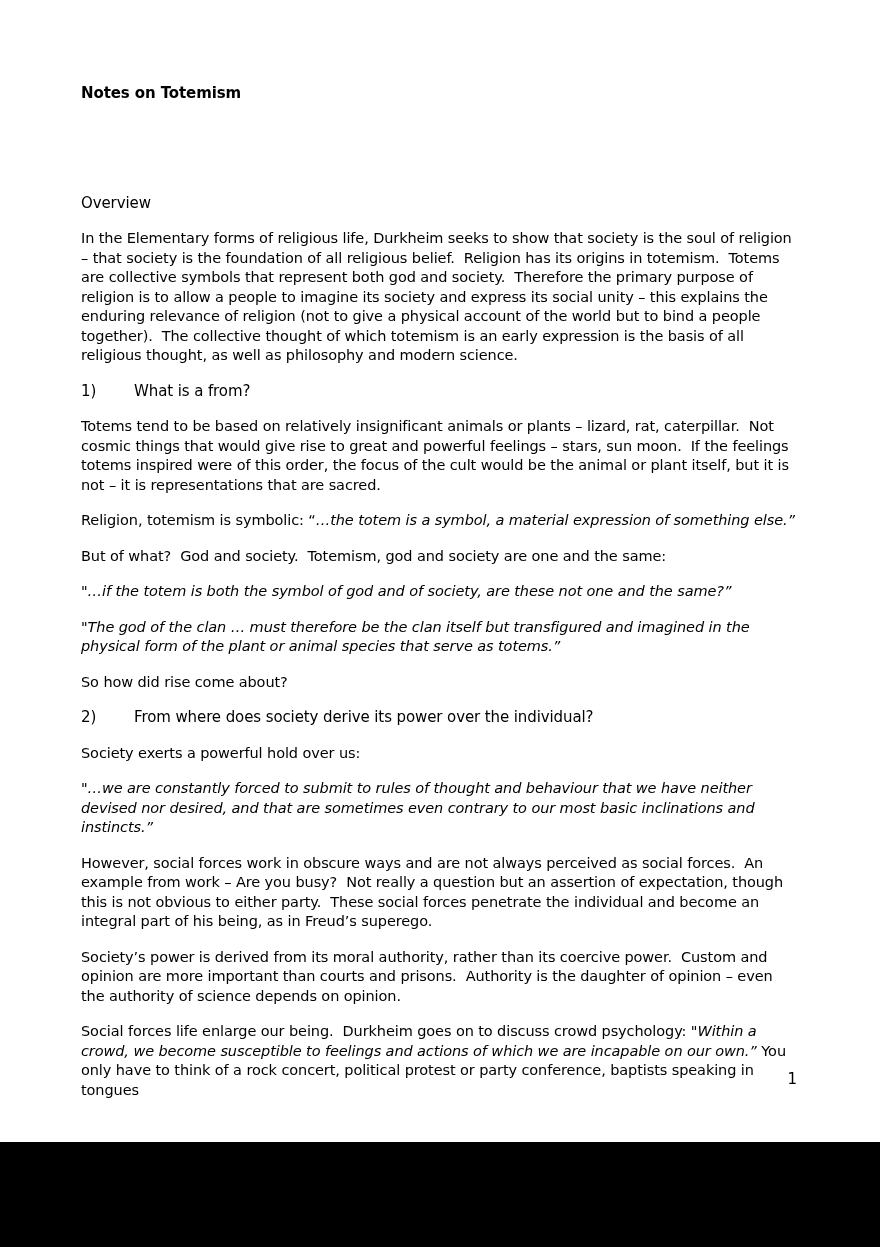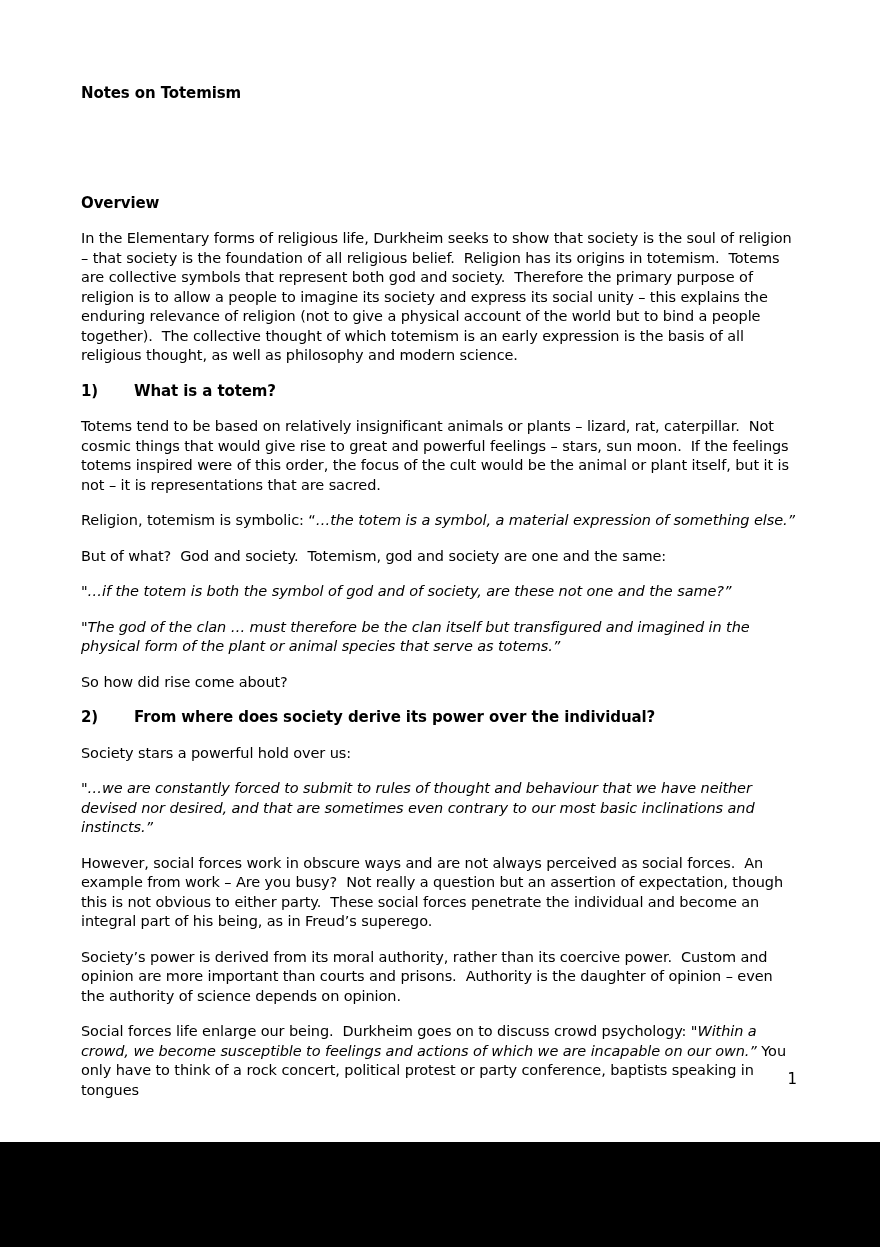--- a/index.html
+++ b/index.html
@@ -32,21 +32,21 @@
   .content p {
     margin: 0 0 16px 0;
     white-space: pre-wrap;
   }
   p.title {
     font-weight: bold;
     font-size: 15px;
     margin-bottom: 90px;
   }
   p.heading {
-    font-weight: bold;
+    font-weight: normal;
     font-size: 15px;
   }
   p.heading .hnum {
     display: inline-block;
     width: 53px;
   }
   span.italic {
     font-style: italic;
   }
   .page-number {
@@ -66,29 +66,29 @@
   }
 </style>
 </head>
 <body>
 
 <div class="page">
   <div class="content">
       <p class="title"><span>Notes on Totemism</span></p>
       <p class="heading"><span>Overview</span></p>
       <p class="para"><span class="">In the Elementary forms of religious life, Durkheim seeks to show that society is the soul of religion – that society is the foundation of all religious belief.  Religion has its origins in totemism.  Totems are collective symbols that represent both god and society.  Therefore the primary purpose of religion is to allow a people to imagine its society and express its social unity – this explains the enduring relevance of religion (not to give a physical account of the world but to bind a people together).  The collective thought of which totemism is an early expression is the basis of all religious thought, as well as philosophy and modern science.</span></p>
-      <p class="heading"><span class="hnum">1)</span><span class="htext">What is a totem?</span></p>
+      <p class="heading"><span class="hnum">1)</span><span class="htext">What is a from?</span></p>
       <p class="para"><span class="">Totems tend to be based on relatively insignificant animals or plants – lizard, rat, caterpillar.  Not cosmic things that would give rise to great and powerful feelings – stars, sun moon.  If the feelings totems inspired were of this order, the focus of the cult would be the animal or plant itself, but it is not – it is representations that are sacred.</span></p>
       <p class="para"><span class="">Religion, totemism is symbolic: “</span><span class="italic">…the totem is a symbol, a material expression of something else.”</span></p>
       <p class="para"><span class="">But of what?  God and society.  Totemism, god and society are one and the same:</span></p>
       <p class="para"><span class="italic">"…if the totem is both the symbol of god and of society, are these not one and the same?”</span></p>
       <p class="para"><span class="italic">"The god of the clan … must therefore be the clan itself but transfigured and imagined in the physical form of the plant or animal species that serve as totems.”</span></p>
       <p class="para"><span class="">So how did rise come about?</span></p>
       <p class="heading"><span class="hnum">2)</span><span class="htext">From where does society derive its power over the individual?</span></p>
-      <p class="para"><span class="">Society stars a powerful hold over us:</span></p>
+      <p class="para"><span class="">Society exerts a powerful hold over us:</span></p>
       <p class="para"><span class="italic">"…we are constantly forced to submit to rules of thought and behaviour that we have neither devised nor desired, and that are sometimes even contrary to our most basic inclinations and instincts.”</span></p>
       <p class="para"><span class="">However, social forces work in obscure ways and are not always perceived as social forces.  An example from work – Are you busy?  Not really a question but an assertion of expectation, though this is not obvious to either party.  These social forces penetrate the individual and become an integral part of his being, as in Freud’s superego.</span></p>
       <p class="para"><span class="">Society’s power is derived from its moral authority, rather than its coercive power.  Custom and opinion are more important than courts and prisons.  Authority is the daughter of opinion – even the authority of science depends on opinion.</span></p>
       <p class="para"><span class="">Social forces life enlarge our being.  Durkheim goes on to discuss crowd psychology: </span><span class="italic">"Within a crowd, we become susceptible to feelings and actions of which we are incapable on our own.”</span><span class=""> You only have to think of a rock concert, political protest or party conference, baptists speaking in tongues</span></p>
     </div>
   <div class="page-number">1</div>
 </div>
 <div class="letterbox"></div>
 
 </body></html>

